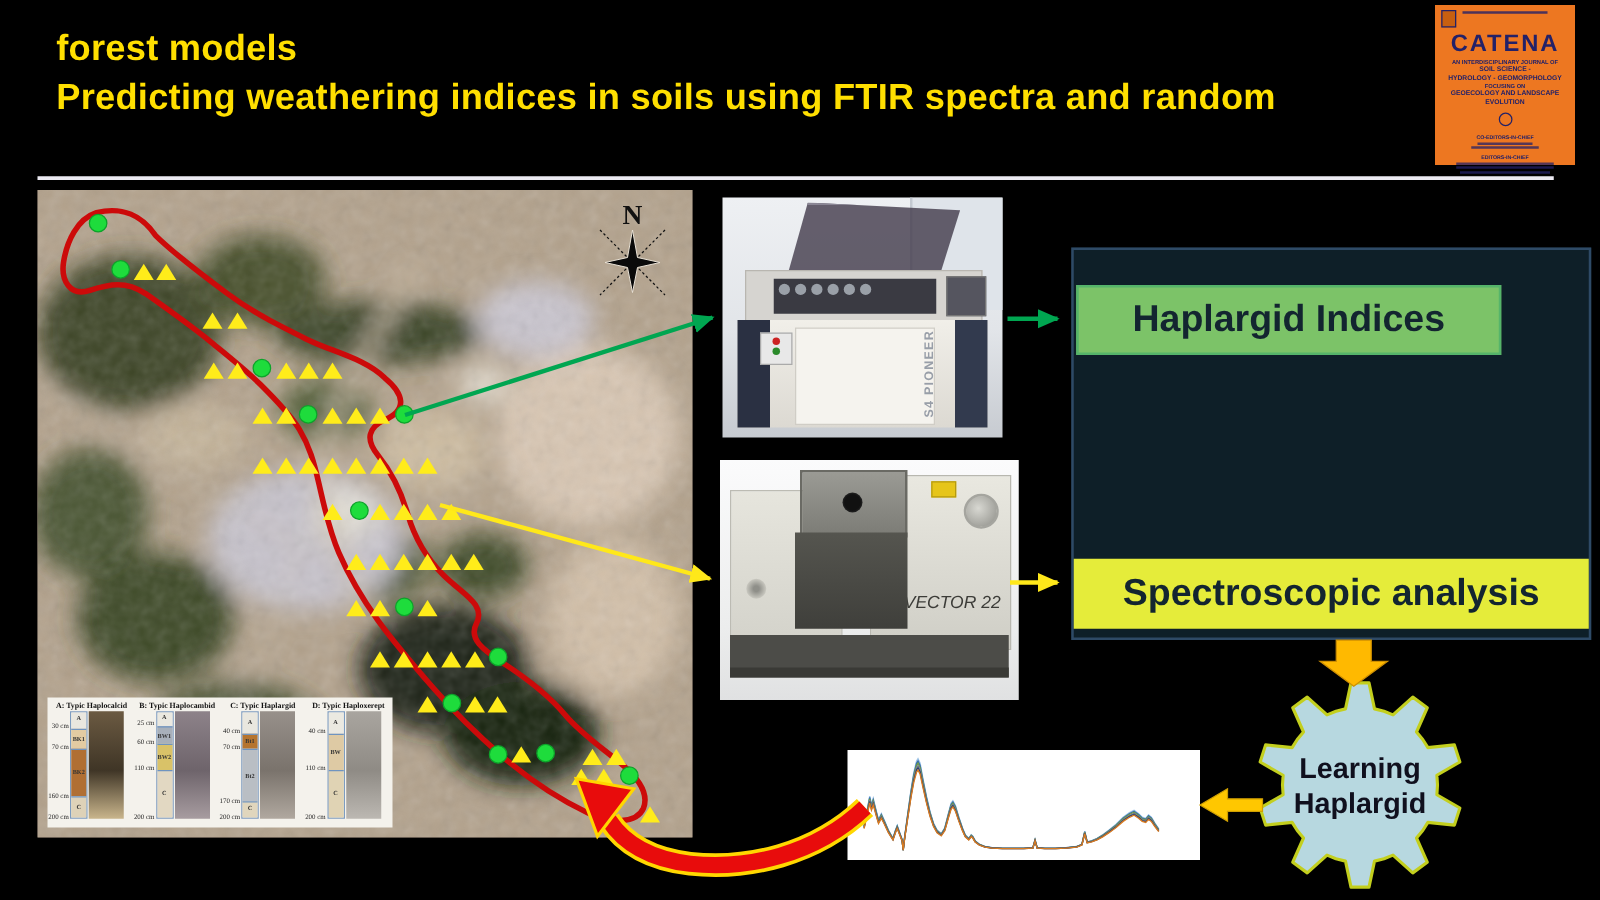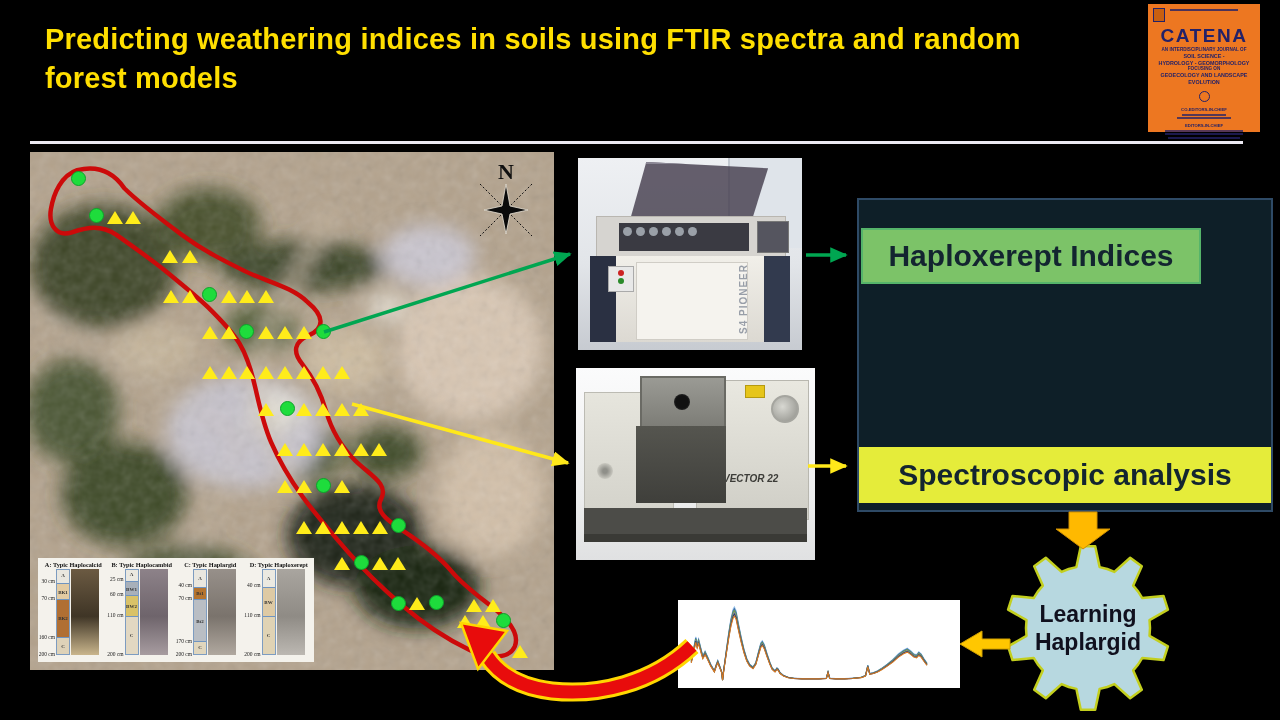--- a/index.html
+++ b/index.html
@@ -79,22 +79,22 @@
   #spectra{left:678px;top:600px;width:282px;height:88px;background:#fff;}
   #spectra svg{width:100%;height:100%;display:block;}
 
   
   #overlay{left:0;top:0;width:1280px;height:720px;pointer-events:none;}
 </style>
 </head>
 <body>
 
 <div id="title" class="abs">
+  <div>forest models</div>
   <div>Predicting weathering indices in soils using FTIR spectra and random</div>
-  <div>forest models</div>
 </div>
 <div id="separator" class="abs"></div>
 
 <div id="cover" class="abs">
   <div id="cover-emblem"></div>
   <div class="tinybar" style="width:60%;margin-top:5px;"></div>
   <div id="cover-title">CATENA</div>
   <div class="cov-s">AN INTERDISCIPLINARY JOURNAL OF</div>
   <div class="cov-m">SOIL SCIENCE -</div>
   <div class="cov-m">HYDROLOGY - GEOMORPHOLOGY</div>
@@ -330,39 +330,39 @@
       <div style="width:6px;height:6px;border-radius:50%;background:#2a8a2a;margin:0 auto;"></div>
     </div>
     <div class="lbl-vert" style="left:148px;top:8px;">S4 PIONEER</div>
   </div>
 </div>
 
 <div id="instr2" class="abs">
   <div class="abs" style="left:120px;top:12px;width:111px;height:138px;background:linear-gradient(180deg,#e9e8e0,#cfcec6);border:1px solid #b8b7af;">
     <div class="abs" style="left:48px;top:4px;width:18px;height:11px;background:#e6c51a;border:1px solid #b59a10;"></div>
     <div class="abs" style="left:74px;top:14px;width:24px;height:24px;border-radius:50%;background:radial-gradient(circle at 40% 40%,#d8d8d2,#8e8e88);border:2px solid #a5a59f;"></div>
-    <div class="abs" style="left:26px;top:92px;font-size:10px;font-style:italic;font-weight:bold;color:#3c3c38;">VECTOR 22</div>
+    <div class="abs" style="left:26px;top:92px;font-size:14px;font-style:italic;font-weight:normal;color:#3c3c38;">VECTOR 22</div>
   </div>
   <div class="abs" style="left:8px;top:24px;width:88px;height:126px;background:linear-gradient(180deg,#e6e5dd,#d3d2ca);border:1px solid #bcbbb3;">
     <div class="abs" style="left:12px;top:70px;width:16px;height:16px;border-radius:50%;background:radial-gradient(circle,#8f8f89 20%,#c9c8c0 70%);"></div>
   </div>
   <div class="abs" style="left:60px;top:8px;width:90px;height:127px;">
     <div class="abs" style="left:4px;top:0;width:82px;height:50px;background:linear-gradient(180deg,#9a9a94,#7c7c76);border:2px solid #6a6a64;">
       <div class="abs" style="left:32px;top:16px;width:16px;height:16px;border-radius:50%;background:radial-gradient(circle,#111 55%,#444);"></div>
     </div>
     <div class="abs" style="left:0;top:50px;width:90px;height:77px;background:linear-gradient(180deg,#55554f,#3f3f3b);"></div>
   </div>
   <div class="abs" style="left:8px;top:140px;width:223px;height:34px;background:#4c4c48;">
     <div class="abs" style="left:0;top:26px;width:223px;height:8px;background:#3a3a36;"></div>
   </div>
 </div>
 
 <div id="panel" class="abs"></div>
 <div id="box-weathering" class="abs">
-  <span>Haploxerept Indices</span>
+  <span>Haplargid Indices</span>
 </div>
 <div id="box-spectro" class="abs">
   <span>Spectroscopic analysis</span>
 </div>
 
 <div id="gear" class="abs">
   <svg id="gear-svg" width="168" height="168" viewBox="-84 -84 168 168">
       <polygon points="-11.6,-60.9 -7.2,-81.7 7.2,-81.7 11.6,-60.9 19.2,-59.0 26.4,-56.1 42.2,-70.3 53.8,-61.8 45.2,-42.4 50.2,-36.4 54.3,-29.9 75.5,-32.1 79.9,-18.4 61.5,-7.8 62.0,0.0 61.5,7.8 79.9,18.4 75.5,32.1 54.3,29.9 50.2,36.4 45.2,42.4 53.8,61.8 42.2,70.3 26.4,56.1 19.2,59.0 11.6,60.9 7.2,81.7 -7.2,81.7 -11.6,60.9 -19.2,59.0 -26.4,56.1 -42.2,70.3 -53.8,61.8 -45.2,42.4 -50.2,36.4 -54.3,29.9 -75.5,32.1 -79.9,18.4 -61.5,7.8 -62.0,0.0 -61.5,-7.8 -79.9,-18.4 -75.5,-32.1 -54.3,-29.9 -50.2,-36.4 -45.2,-42.4 -53.8,-61.8 -42.2,-70.3 -26.4,-56.1 -19.2,-59.0" fill="#b7d8e0" stroke="#c3cf1e" stroke-width="2.5" stroke-linejoin="round"></polygon>
     </svg>
   <div id="gear-label">

